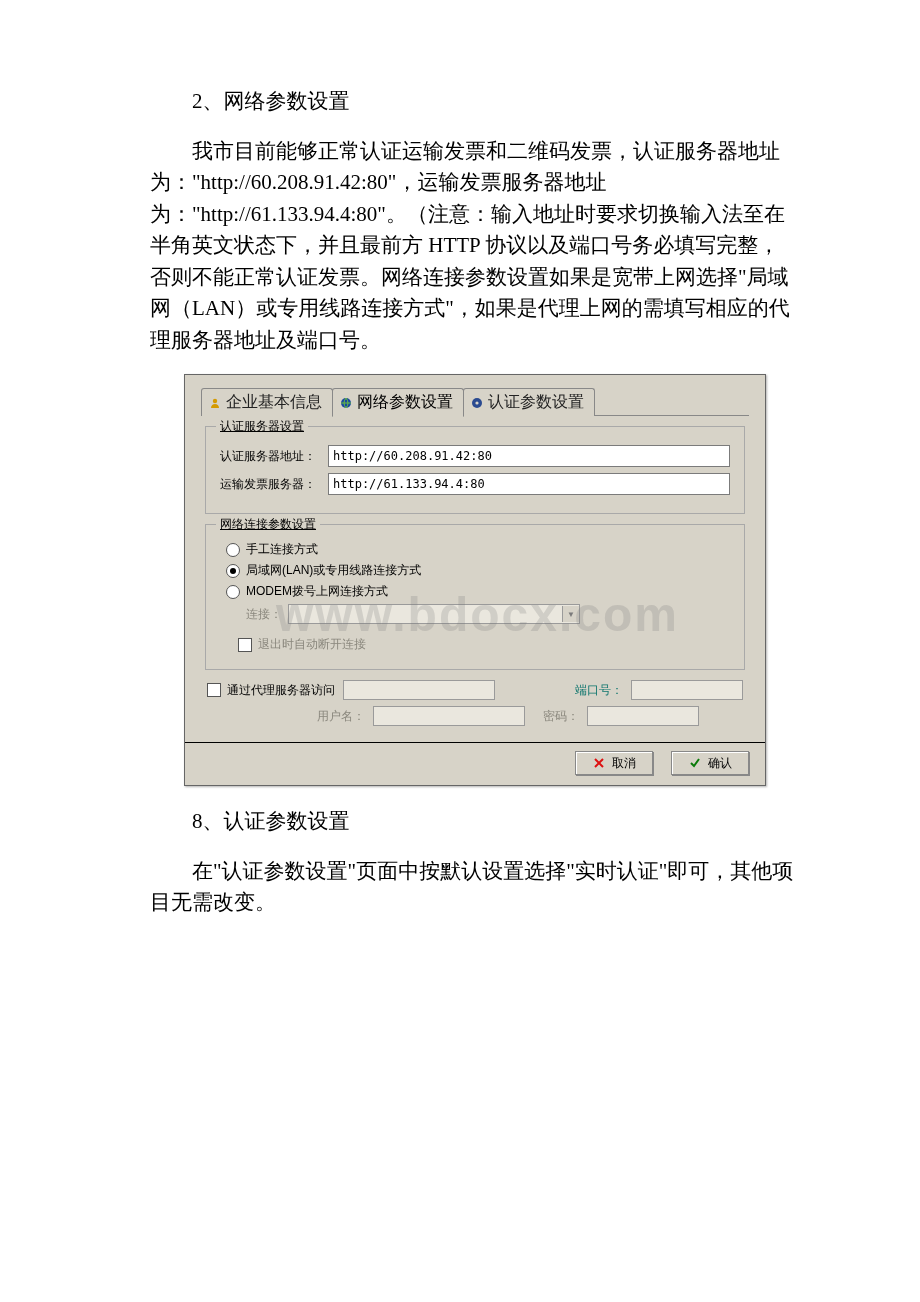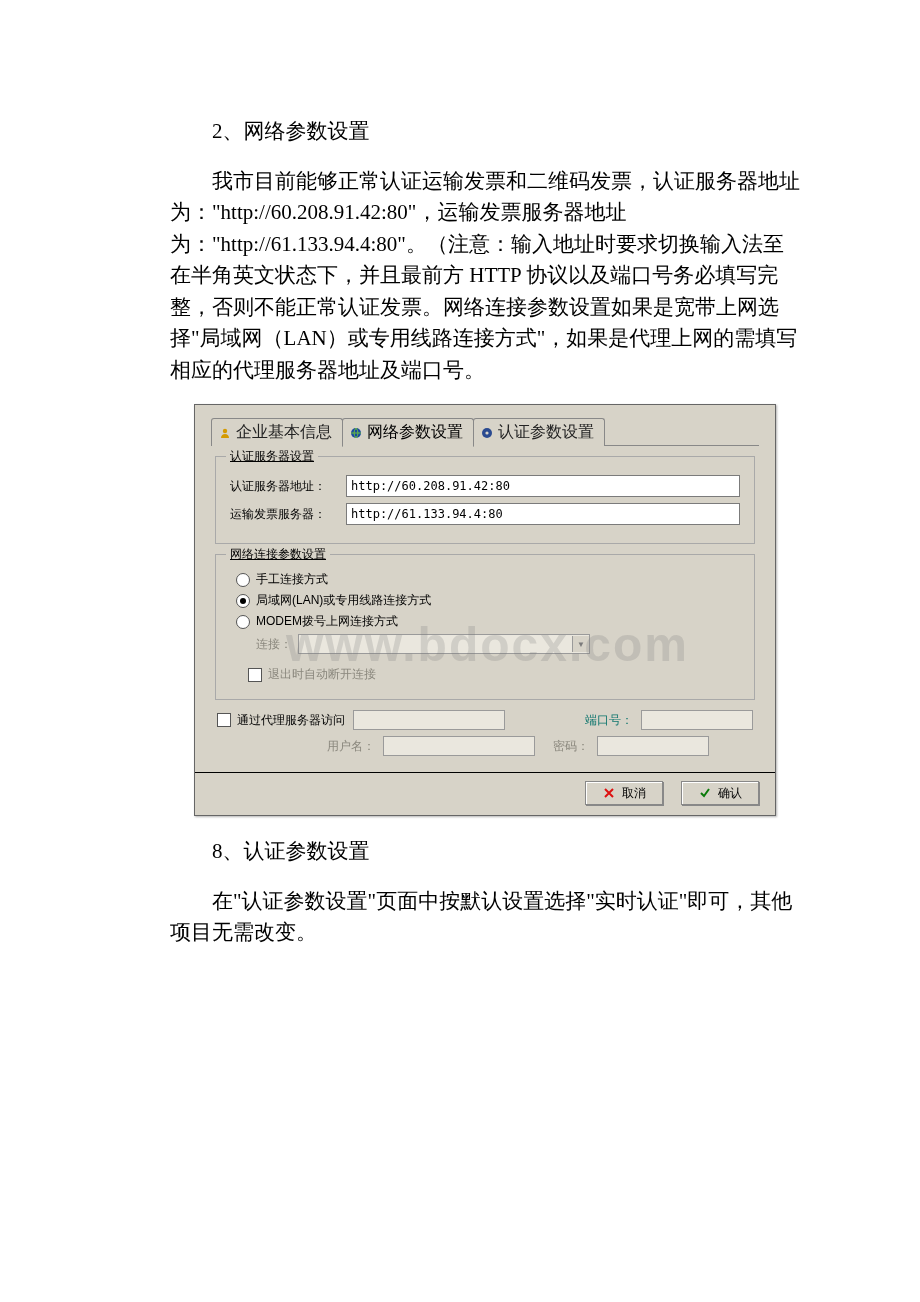--- a/index.html
+++ b/index.html
@@ -3,22 +3,21 @@
 <meta charset="utf-8">
 <style>
   body {
     margin: 0;
     padding: 0;
     background: #fff;
     font-family: "SimSun", "宋体", serif;
     width: 920px;
   }
   .page {
-    padding: 116px 120px 60px 150px;
-    margin-left: 20px;
+    padding: 86px 120px 60px 150px;
   }
   .para {
     font-size: 21px;
     line-height: 1.5;
     margin: 0 0 18px 0;
     text-indent: 2em;
     color: #000;
     font-family: "SimSun", "宋体", serif;
   }
   .para-body {
@@ -94,21 +93,21 @@
     position: relative;
   }
   .groupbox .legend {
     position: absolute;
     top: -9px; left: 10px;
     background: #d7d3c8;
     padding: 0 4px;
     font-size: 12px;
     text-decoration: underline;
   }
-  .row { display:flex; align-items:center; margin: 6px 0; gap:16px;}
+  .row { display:flex; align-items:center; margin: 6px 0; gap:8px;}
   .row label.lbl { width: 100px; text-align:left; font-size:12px;}
   .text-input {
     flex: 1;
     height: 18px;
     border: 1px solid #7b7b7b;
     background:#fff;
     font-size:12px;
     padding: 1px 4px;
     font-family: "SimSun", monospace;
   }

